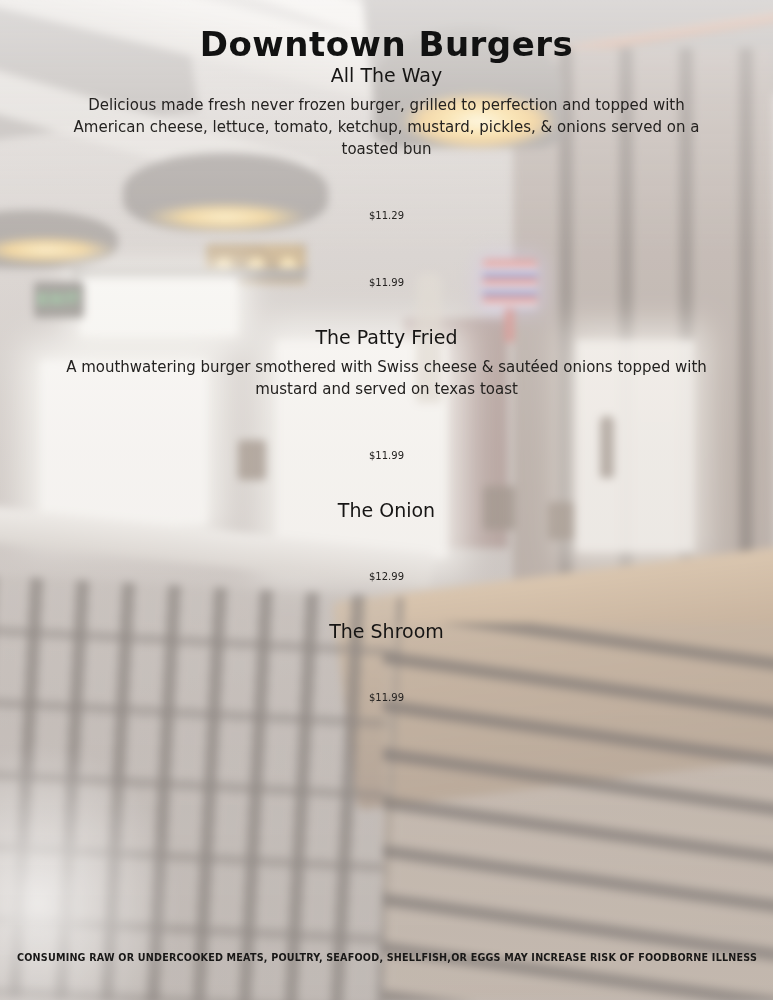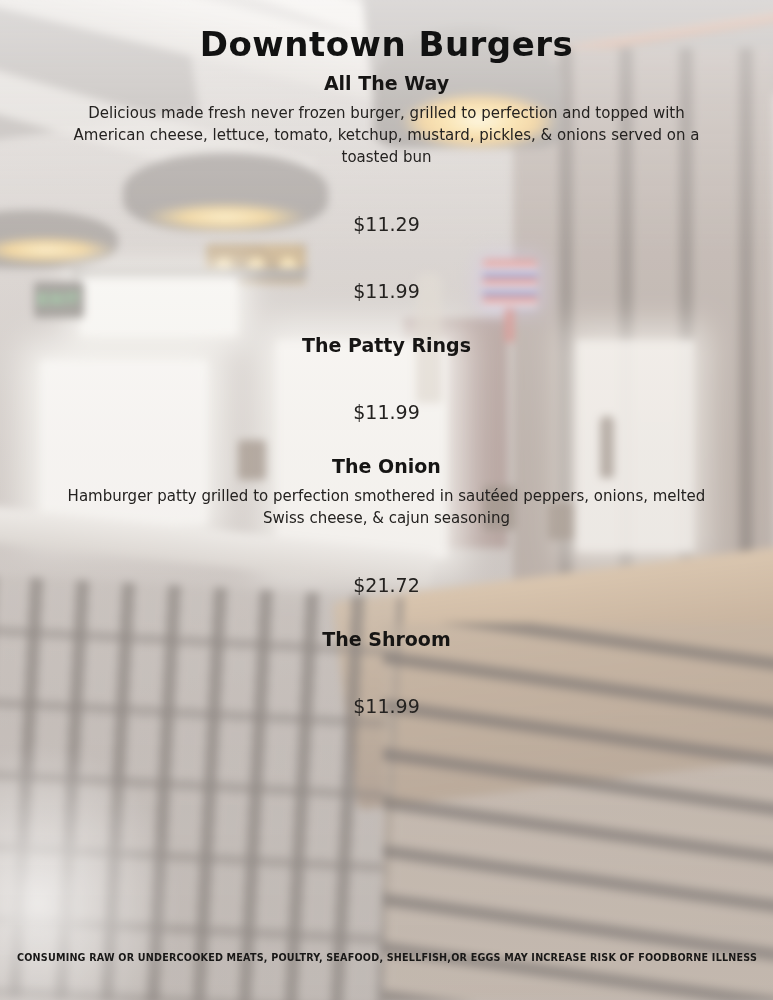--- a/index.html
+++ b/index.html
@@ -81,26 +81,26 @@
     background:linear-gradient(180deg,
       rgba(255,255,255,.70) 0%,
       rgba(253,252,251,.60) 10%,
       rgba(246,244,242,.52) 25%,
       rgba(238,235,232,.50) 45%,
       rgba(230,226,223,.50) 70%,
       rgba(223,219,216,.54) 100%); }
 
   
   .menu { position:absolute; inset:0; padding:24px 40px 0; text-align:center; color:#1f1d1b; }
-  .menu-title { font-size:34px; font-weight:bold; color:#121212; letter-spacing:.5px; margin-bottom:8px; }
+  .menu-title { font-size:34px; font-weight:bold; color:#121212; letter-spacing:.5px; }
   .menu-intro { font-size:15px; line-height:22px; max-width:648px; margin:0 auto 30px; color:#232120; }
   .menu-item  { margin-bottom:32px; }
-  .item-name  { font-size:19px; font-weight:bold; color:#161514; margin-bottom:7px; }
+  .item-name  { font-size:19px; font-weight:normal; color:#161514; margin-bottom:7px; }
   .item-desc  { font-size:15px; line-height:22px; max-width:660px; margin:8px auto; color:#242220; }
-  .item-price { font-size:19px; line-height:22px; color:#242220;margin-top:45px; }
+  .item-price { font-size:10px; line-height:22px; color:#242220;margin-top:45px; }
   .footer-disclaimer { position:absolute; left:1px; right:0; top:952px; text-align:center;
     font-size:9.6px; font-weight:bold; letter-spacing:.2px; color:#191817; }
 </style>
 </head>
 <body>
 
 <div class="page">
 
   <div class="bg">
     <div class="ceiling-dark-left"></div>
@@ -154,28 +154,28 @@
       <div class="item-name">All The Way</div>
       <div class="item-desc">Delicious made fresh never frozen burger, grilled to perfection and topped with American cheese, lettuce, tomato, ketchup, mustard, pickles, &amp; onions served on a toasted bun</div>
       <div class="item-price">$11.29</div>
     </div>
 
     <div class="menu-item">
       <div class="item-price">$11.99</div>
     </div>
 
     <div class="menu-item">
-      <div class="item-name">The Patty Rings</div>
+      <div class="item-name">The Patty Fried</div>
+      <div class="item-desc">A mouthwatering burger smothered with Swiss cheese &amp; sautéed onions topped with mustard and served on texas toast</div>
       <div class="item-price">$11.99</div>
     </div>
 
     <div class="menu-item">
       <div class="item-name">The Onion</div>
-      <div class="item-desc">Hamburger patty grilled to perfection smothered in sautéed peppers, onions, melted Swiss cheese, &amp; cajun seasoning</div>
-      <div class="item-price">$21.72</div>
+      <div class="item-price">$12.99</div>
     </div>
 
     <div class="menu-item">
       <div class="item-name">The Shroom</div>
       <div class="item-price">$11.99</div>
     </div>
   </div>
 
   <div class="footer-disclaimer">CONSUMING RAW OR UNDERCOOKED MEATS, POULTRY, SEAFOOD, SHELLFISH,OR EGGS MAY INCREASE RISK OF FOODBORNE ILLNESS</div>
 </div>

